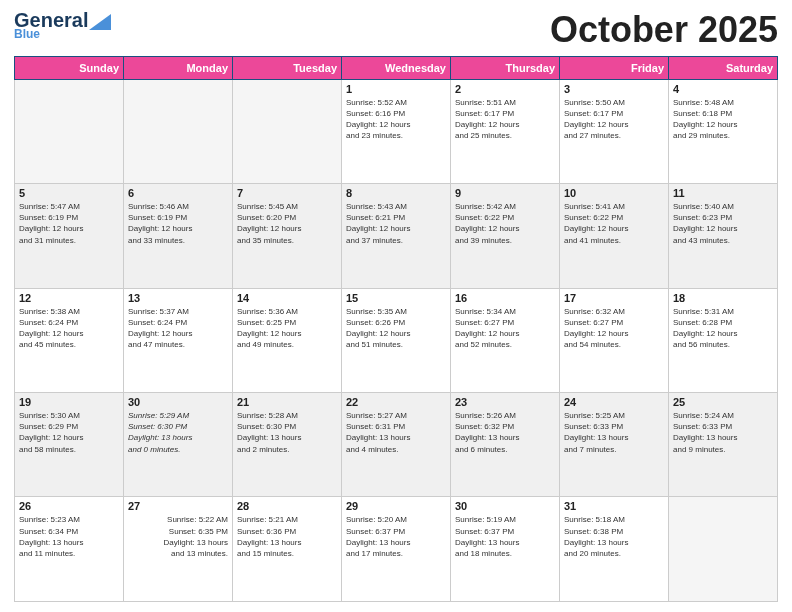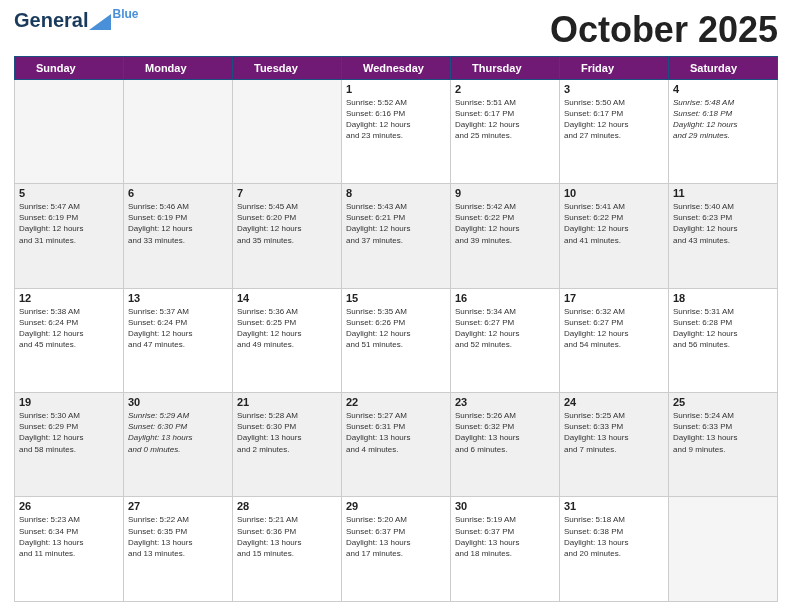--- a/index.html
+++ b/index.html
@@ -18,21 +18,21 @@
       flex-direction: column;
     }
     .header {
       display: flex;
       align-items: flex-start;
       justify-content: space-between;
       margin-bottom: 6px;
     }
     .logo {
       display: flex;
-      flex-direction: row;
+      flex-direction: column;
       align-items: flex-start;
     }
     .title-area {
       text-align: right;
     }
     .month-title {
       font-size: 36px;
       font-weight: bold;
       color: #222;
       line-height: 1.1;
@@ -42,26 +42,26 @@
       color: #444;
     }
     .calendar {
       flex: 1;
       border: 1px solid #ccc;
       border-collapse: collapse;
       width: 100%;
       table-layout: fixed;
     }
     .calendar th {
-      background: #701a75;
+      background: #ec4899;
       color: #fff;
       font-size: 11px;
       font-weight: bold;
-      padding: 5px 21px;
-      text-align: left;
+      padding: 5px 4px;
+      text-align: right;
       border: 1px solid #1a4f80;
     }
     .calendar td {
       border: 1px solid #ccc;
       vertical-align: top;
       padding: 3px 4px;
       font-size: 8.5px;
       color: #333;
       height: 78px;
     }
@@ -137,21 +137,21 @@
           </td>
           <td>
             <span class="day-num">3</span>
             <div class="day-detail" style="white-space: pre-line;">Sunrise: 5:50 AM
 Sunset: 6:17 PM
 Daylight: 12 hours
 and 27 minutes.</div>
           </td>
           <td>
             <span class="day-num">4</span>
-            <div class="day-detail" style="white-space: pre-line; font-style: italic;">Sunrise: 5:48 AM
+            <div class="day-detail" style="white-space: pre-line;">Sunrise: 5:48 AM
 Sunset: 6:18 PM
 Daylight: 12 hours
 and 29 minutes.</div>
           </td>
         </tr>
         <tr class="row-shaded">
           <td>
             <span class="day-num">5</span>
             <div class="day-detail" style="white-space: pre-line;">Sunrise: 5:47 AM
 Sunset: 6:19 PM
@@ -306,21 +306,21 @@
         <tr>
           <td>
             <span class="day-num">26</span>
             <div class="day-detail" style="white-space: pre-line;">Sunrise: 5:23 AM
 Sunset: 6:34 PM
 Daylight: 13 hours
 and 11 minutes.</div>
           </td>
           <td>
             <span class="day-num">27</span>
-            <div class="day-detail" style="white-space: pre-line;">Sunrise: 5:22 AM
+            <div class="day-detail" style="white-space: pre-line; text-align: right;">Sunrise: 5:22 AM
 Sunset: 6:35 PM
 Daylight: 13 hours
 and 13 minutes.</div>
           </td>
           <td>
             <span class="day-num">28</span>
             <div class="day-detail" style="white-space: pre-line;">Sunrise: 5:21 AM
 Sunset: 6:36 PM
 Daylight: 13 hours
 and 15 minutes.</div>

